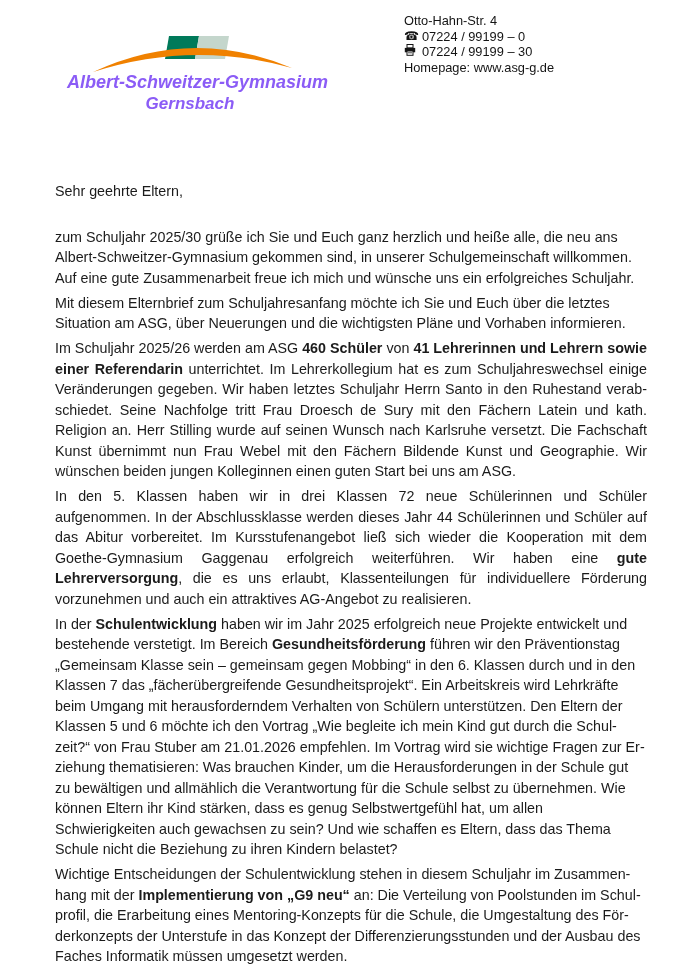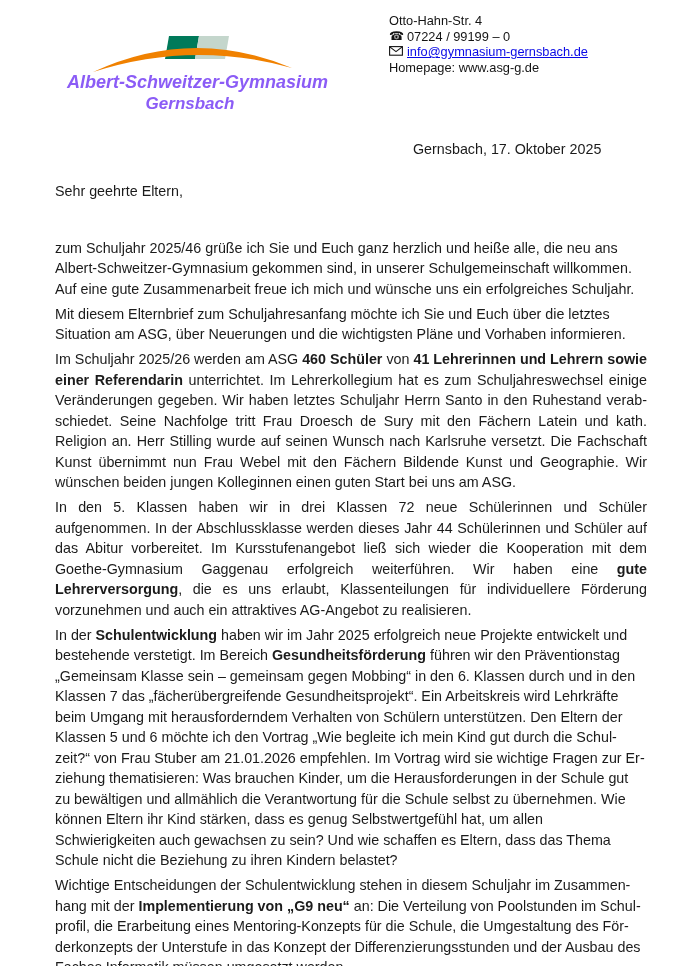--- a/index.html
+++ b/index.html
@@ -11,34 +11,34 @@
   .logo-mark{position:absolute;left:70px;top:28px;width:250px;height:52px;}
   .logo-name{
     position:absolute;left:52px;top:72px;width:276px;text-align:right;
     font-style:italic;font-weight:600;font-size:18px;color:#8b5cf6;white-space:nowrap;
   }
   .logo-city{
     position:absolute;left:52px;top:94px;width:276px;text-align:center;
     font-style:italic;font-weight:600;font-size:17px;color:#8b5cf6;
   }
   
-  .contact{position:absolute;left:389px;top:13px;font-size:12.8px;line-height:15.6px;color:#141414;}
+  .contact{position:absolute;left:404px;top:13px;font-size:12.8px;line-height:15.6px;color:#141414;}
   .contact .row{display:flex;align-items:center;}
   .ic{display:inline-block;width:15px;margin-right:3px;flex:0 0 15px;text-align:left;}
   .uicon{font-family:"DejaVu Sans",sans-serif;font-size:12px;line-height:1;}
   .email{color:#0a0ae6;text-decoration:underline;}
   
   .date{position:absolute;left:413px;top:141px;font-size:14.3px;}
   
   .body{
     position:absolute;left:55px;top:181px;width:592px;
     font-size:14.3px;line-height:20.5px;hyphens:manual;-webkit-hyphens:manual;
   }
   .body p{margin:0 0 4.5px 0;text-align:left;}
-  .body p.sal{margin-bottom:36px;}
+  .body p.sal{margin-bottom:25px;}
   .body p.just{text-align:justify;}
   .body b{font-weight:bold;}
 </style>
 </head>
 <body>
 
 <div class="page">
 
   <svg class="logo-mark" viewBox="0 0 250 52" aria-hidden="true">
     <polygon points="99,8 129,8 125,31 95,31" fill="#007a5a"></polygon>
@@ -51,38 +51,39 @@
   <div class="contact">
     <div class="row">
       <span>Otto-Hahn-Str. 4</span>
     </div>
     <div class="row">
       <span class="ic uicon">☎</span>
       <span>07224 / 99199 – 0</span>
     </div>
     <div class="row">
       <span class="ic">
-        <svg width="14" height="10" viewBox="0 0 14 10">
-            <rect x="0.6" y="0.6" width="12.8" height="8.6" fill="none" stroke="#141414" stroke-width="1.1"></rect>
-            <polyline points="0.8,0.9 7,5.6 13.2,0.9" fill="none" stroke="#141414" stroke-width="1.1"></polyline>
+        <svg width="12" height="12" viewBox="0 0 12 12">
+            <rect x="3" y="0.5" width="6" height="3.4" fill="none" stroke="#141414" stroke-width="1"></rect>
+            <rect x="0.8" y="3.9" width="10.4" height="4.4" fill="#141414"></rect>
+            <rect x="3" y="7" width="6" height="4.3" fill="#ffffff" stroke="#141414" stroke-width="1"></rect>
+            <line x1="4" y1="8.8" x2="8" y2="8.8" stroke="#141414" stroke-width="0.8"></line>
           </svg>
       </span>
-      <a class="email" href="#">info@gymnasium-gernsbach.de</a>
+      <span>07224 / 99199 – 30</span>
     </div>
     <div class="row">
       <span>Homepage:</span>&nbsp;<span>www.asg-g.de</span>
     </div>
   </div>
 
-  <div class="date">Gernsbach, 17. Oktober 2025</div>
 
   <div class="body">
     <p class="sal"><span>Sehr geehrte Eltern,</span><br></p>
 
-    <p>zum Schuljahr 2025/46 grüße ich Sie und Euch ganz herzlich und heiße alle, die neu ans Albert-Schweitzer-Gymnasium gekommen sind, in unserer Schulgemeinschaft willkommen. Auf eine gute Zusammenarbeit freue ich mich und wünsche uns ein erfolgreiches Schuljahr.</p>
+    <p>zum Schuljahr 2025/30 grüße ich Sie und Euch ganz herzlich und heiße alle, die neu ans Albert-Schweitzer-Gymnasium gekommen sind, in unserer Schulgemeinschaft willkommen. Auf eine gute Zusammenarbeit freue ich mich und wünsche uns ein erfolgreiches Schuljahr.</p>
 
     <p>Mit diesem Elternbrief zum Schuljahresanfang möchte ich Sie und Euch über die letztes Situa­tion am ASG, über Neuerungen und die wichtigsten Pläne und Vorhaben informieren.</p>
 
     <p class="just"><span>Im Schuljahr 2025/26 werden am ASG </span><b>460 Schüler</b><span> von </span><b>41 Lehrerinnen und Lehrern sowie einer Referendarin</b><span> unterrichtet. Im Lehrerkollegium hat es zum Schuljahreswechsel einige Veränderungen gegeben. Wir haben letztes Schuljahr Herrn Santo in den Ruhestand verab­schiedet. Seine Nachfolge tritt Frau Droesch de Sury mit den Fächern Latein und kath. Religion an. Herr Stilling wurde auf seinen Wunsch nach Karlsruhe versetzt. Die Fachschaft Kunst über­nimmt nun Frau Webel mit den Fächern Bildende Kunst und Geographie. Wir wünschen bei­den jungen Kolleginnen einen guten Start bei uns am ASG.</span></p>
 
     <p class="just"><span>In den 5. Klassen haben wir in drei Klassen 72 neue Schülerinnen und Schüler aufgenommen. In der Abschlussklasse werden dieses Jahr 44 Schülerinnen und Schüler auf das Abitur vorbe­reitet. Im Kursstufenangebot ließ sich wieder die Kooperation mit dem Goethe-Gymnasium Gaggenau erfolgreich weiterführen. Wir haben eine </span><b>gute Lehrerversorgung</b><span>, die es uns er­laubt, Klassenteilungen für individuellere Förderung vorzunehmen und auch ein attraktives AG-Angebot zu realisieren.</span></p>
 
     <p><span>In der </span><b>Schulentwicklung</b><span> haben wir im Jahr 2025 erfolgreich neue Projekte entwickelt und bestehende verstetigt. Im Bereich </span><b>Gesundheitsförderung</b><span> führen wir den Präventionstag „Gemeinsam Klasse sein – gemeinsam gegen Mobbing“ in den 6. Klassen durch und in den Klassen 7 das „fächerübergreifende Gesundheitsprojekt“. Ein Arbeitskreis wird Lehrkräfte beim Umgang mit herausforderndem Verhalten von Schülern unterstützen. Den Eltern der Klassen 5 und 6 möchte ich den Vortrag „Wie begleite ich mein Kind gut durch die Schul­zeit?“ von Frau Stuber am 21.01.2026 empfehlen. Im Vortrag wird sie wichtige Fragen zur Er­ziehung thematisieren: Was brauchen Kinder, um die Herausforderungen in der Schule gut zu bewältigen und allmählich die Verantwortung für die Schule selbst zu übernehmen. Wie können Eltern ihr Kind stärken, dass es genug Selbstwertgefühl hat, um allen Schwierigkeiten auch gewachsen zu sein? Und wie schaffen es Eltern, dass das Thema Schule nicht die Bezie­hung zu ihren Kindern belastet?</span></p>
 
     <p><span>Wichtige Entscheidungen der Schulentwicklung stehen in diesem Schuljahr im Zusammen­hang mit der </span><b>Implementierung von „G9 neu“</b><span> an: Die Verteilung von Poolstunden im Schul­profil, die Erarbeitung eines Mentoring-Konzepts für die Schule, die Umgestaltung des För­derkonzepts der Unterstufe in das Konzept der Differenzierungsstunden und der Ausbau des Faches Informatik müssen umgesetzt werden.</span></p>

